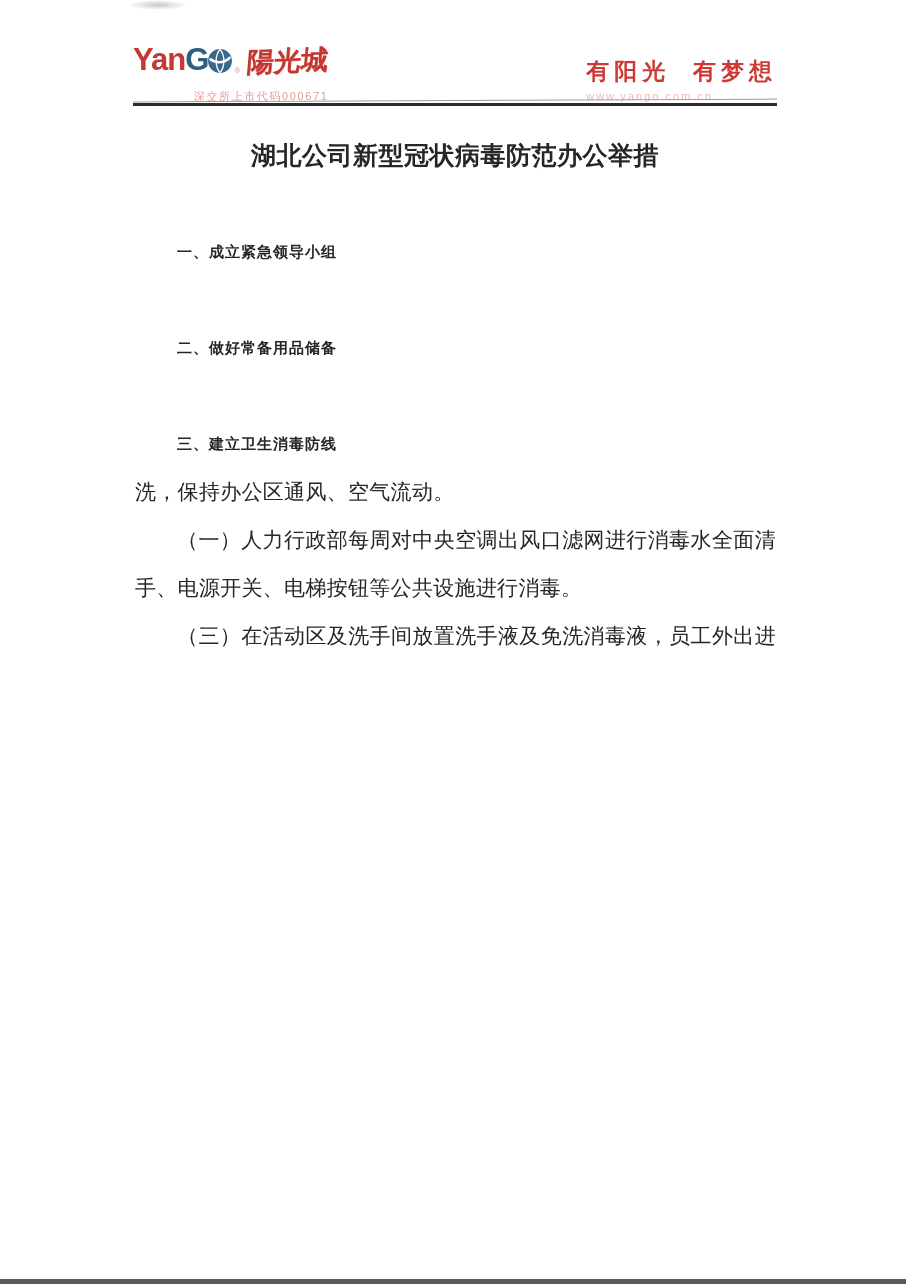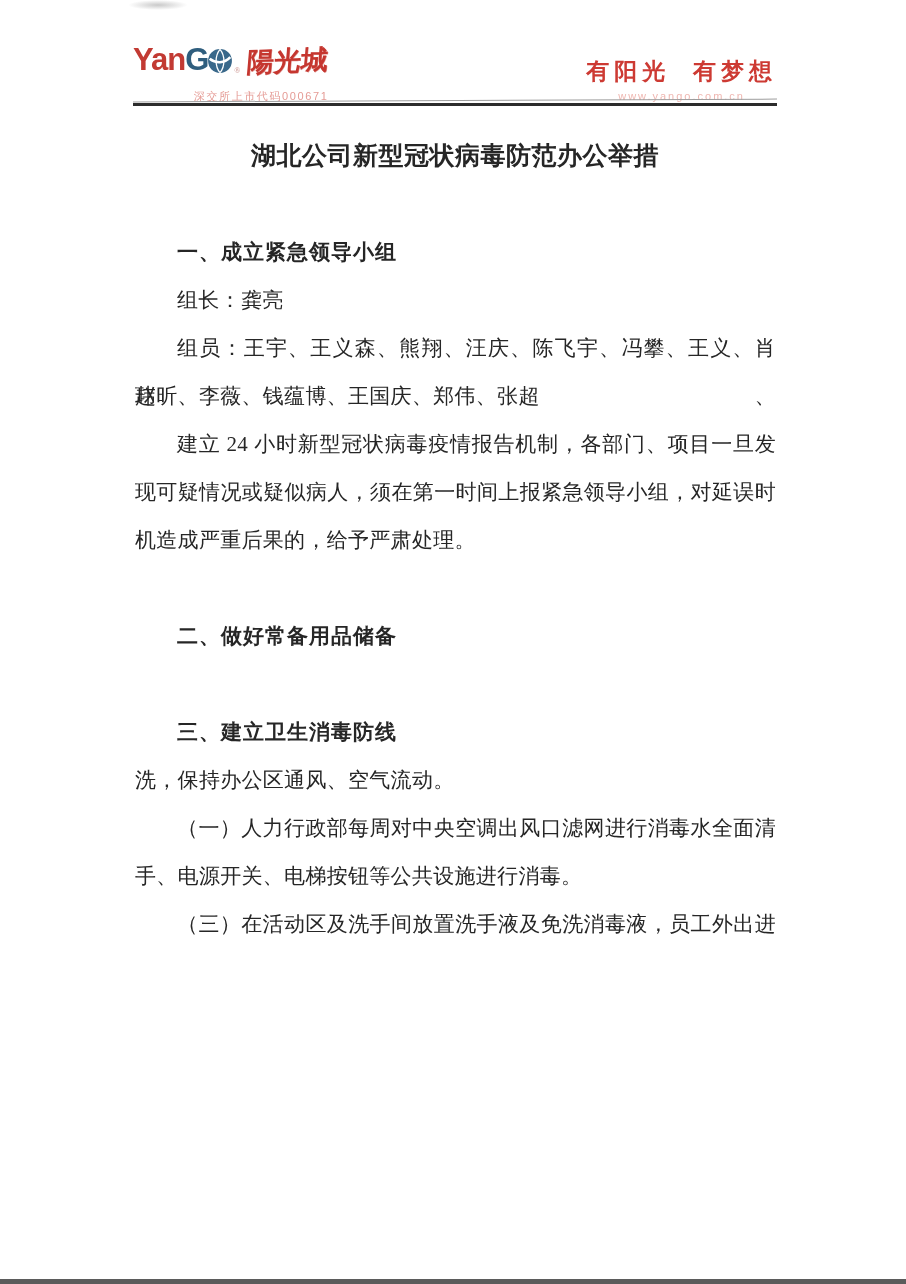--- a/index.html
+++ b/index.html
@@ -33,21 +33,21 @@
     transform:rotate(-2deg) skewX(-7deg);
     text-shadow:0.5px 0.5px 0 rgba(197,54,47,.55);
   }
   .listing-code {
     color:#e59b95; font-size:11px; letter-spacing:1.6px;
     margin-top:16px; margin-left:30px;
     font-family:"Liberation Sans","DejaVu Sans",sans-serif;
     text-align:right;
   }
 
-  .slogan-block { text-align:center; padding-top:12px;margin-left:28px; }
+  .slogan-block { padding-top:12px;margin-left:28px; }
   .slogan {
     color:#cd3a33; font-size:23px; font-weight:bold;
     font-family:"Liberation Sans","DejaVu Sans",sans-serif;
     letter-spacing:5px; white-space:pre;
   }
   .website {
     color:#efb7b1; font-size:11px; letter-spacing:2px; margin-top:3px;
     font-family:"Liberation Sans","DejaVu Sans",sans-serif;
   }
 
@@ -66,21 +66,21 @@
     text-align:center; font-size:25px; font-weight:bold;
     letter-spacing:0.5px; line-height:48px;
   }
   .doc-body {
     position:absolute; top:228px; left:135px; width:641px;
     font-size:21px;
   }
   .section + .section { margin-top:48px; }
   .section-heading {
     font-weight:bold; line-height:48px; height:48px;
-    padding-left:42px; font-size:21px; letter-spacing:1px;
+    padding-left:42px; font-size:15px; letter-spacing:1px;
   }
   .doc-line {
     line-height:48px; height:48px; letter-spacing:0.3px;
   }
   .doc-line.indent { text-indent:42px; }
   .doc-line.fill {
     text-align:justify; text-align-last:justify;
     text-justify:inter-character;
   }
 
@@ -122,28 +122,20 @@
   <div class="header-rule">
     <div class="rule-thin"></div>
     <div class="rule-thick"></div>
   </div>
 
   <h1 class="doc-title" style="margin:0;">湖北公司新型冠状病毒防范办公举措</h1>
 
   <div class="doc-body">
   <div class="section">
     <div class="section-heading">一、成立紧急领导小组</div>
-    <div>
-          <div class="doc-line indent">组长：龚亮</div>
-          <div class="doc-line indent fill">组员：王宇、王义森、熊翔、汪庆、陈飞宇、冯攀、王义、肖玮、</div>
-          <div class="doc-line">赵昕、李薇、钱蕴博、王国庆、郑伟、张超</div>
-          <div class="doc-line indent fill">建立 24 小时新型冠状病毒疫情报告机制，各部门、项目一旦发</div>
-          <div class="doc-line fill">现可疑情况或疑似病人，须在第一时间上报紧急领导小组，对延误时</div>
-          <div class="doc-line">机造成严重后果的，给予严肃处理。</div>
-        </div>
   </div>
 
   <div class="section">
     <div class="section-heading">二、做好常备用品储备</div>
   </div>
 
   <div class="section">
     <div class="section-heading">三、建立卫生消毒防线</div>
     <div>
           <div class="doc-line">洗，保持办公区通风、空气流动。</div>

